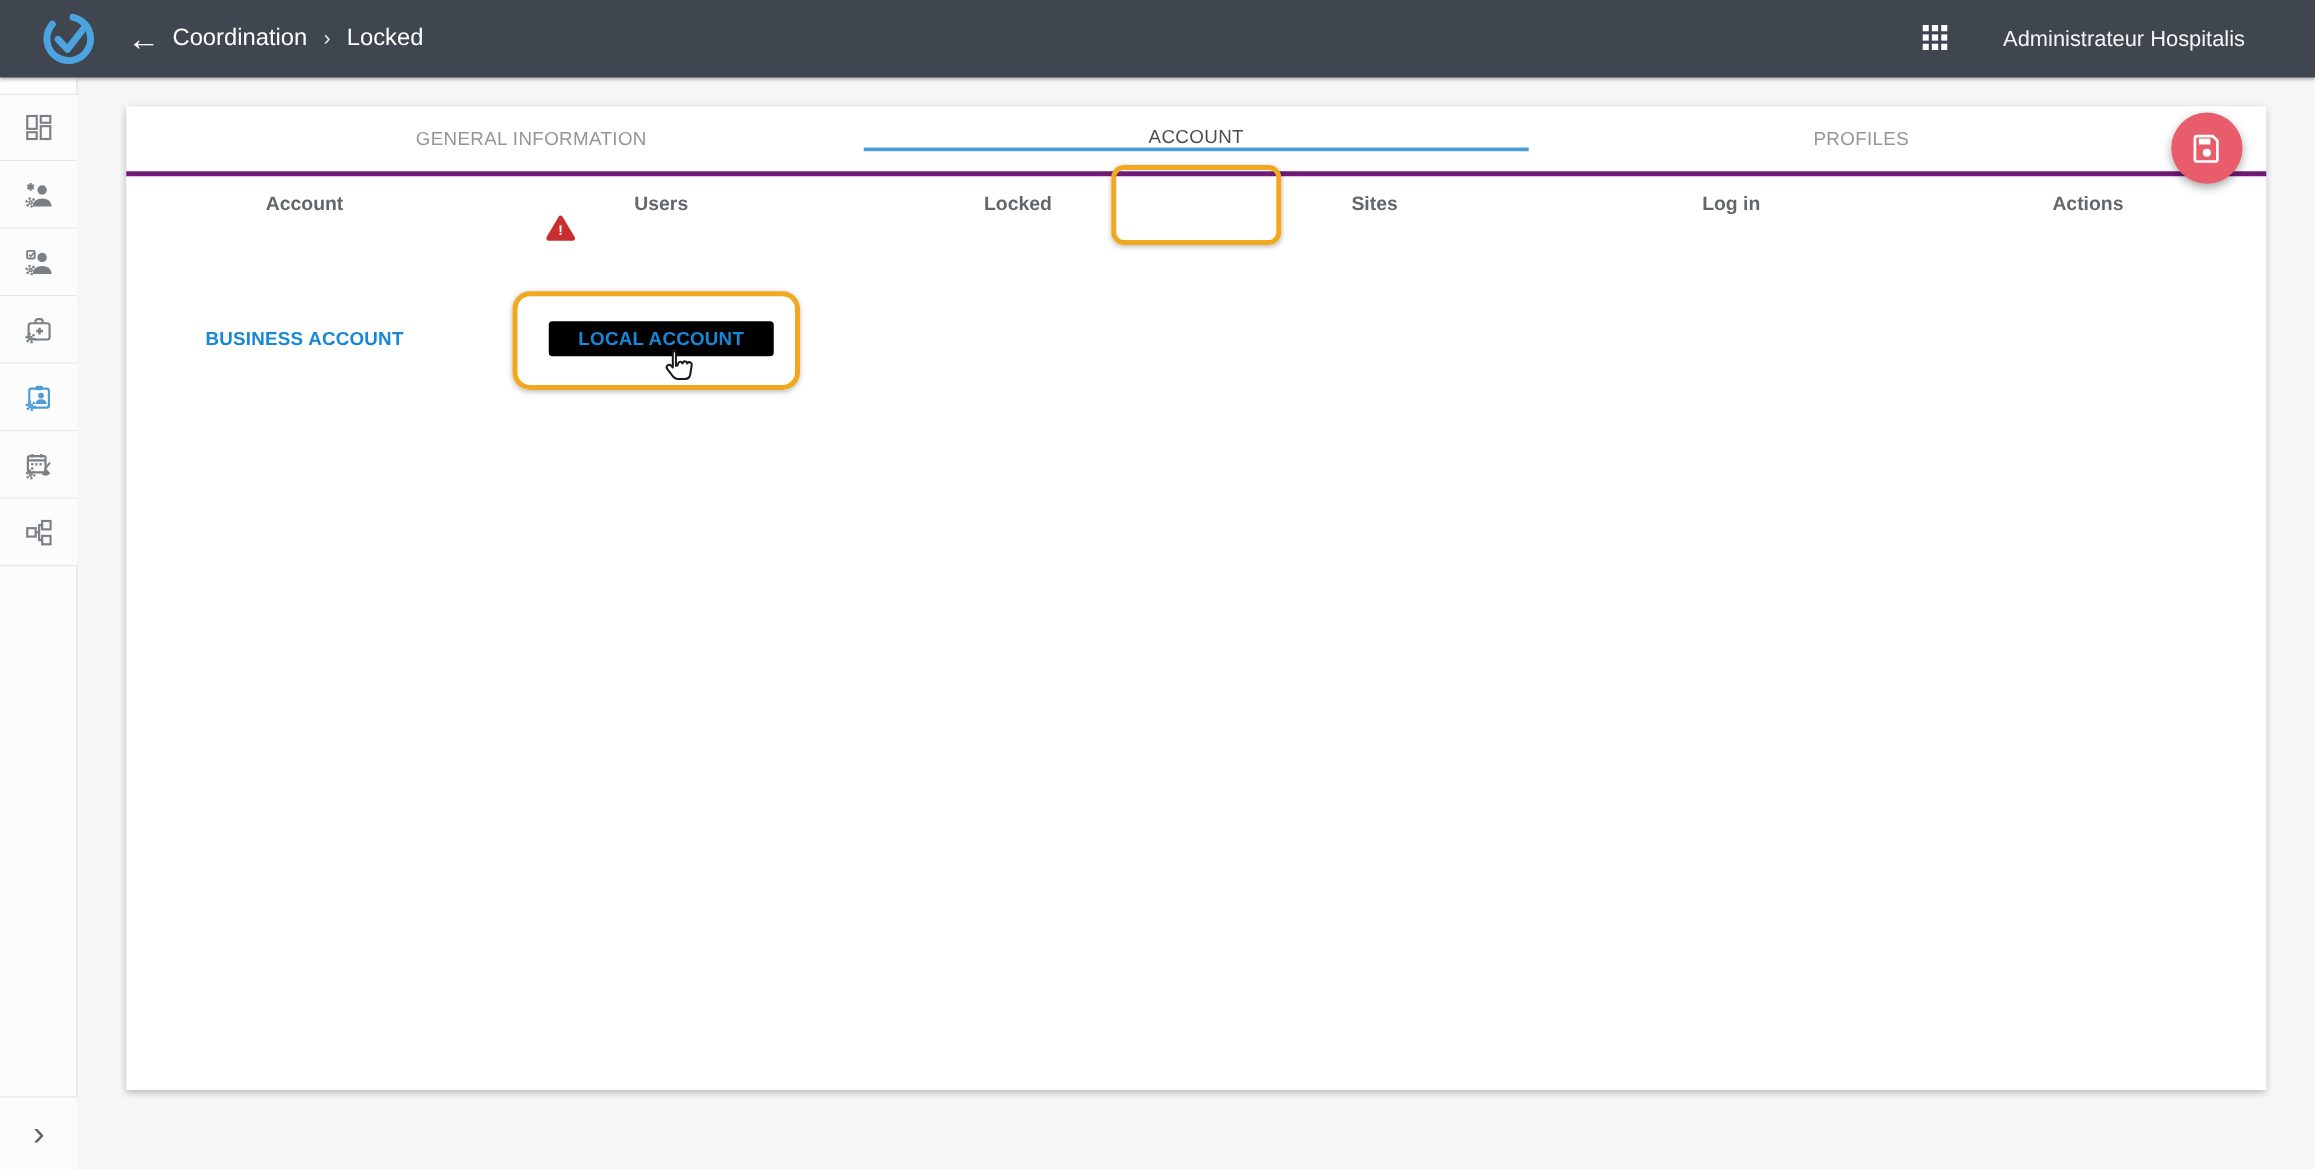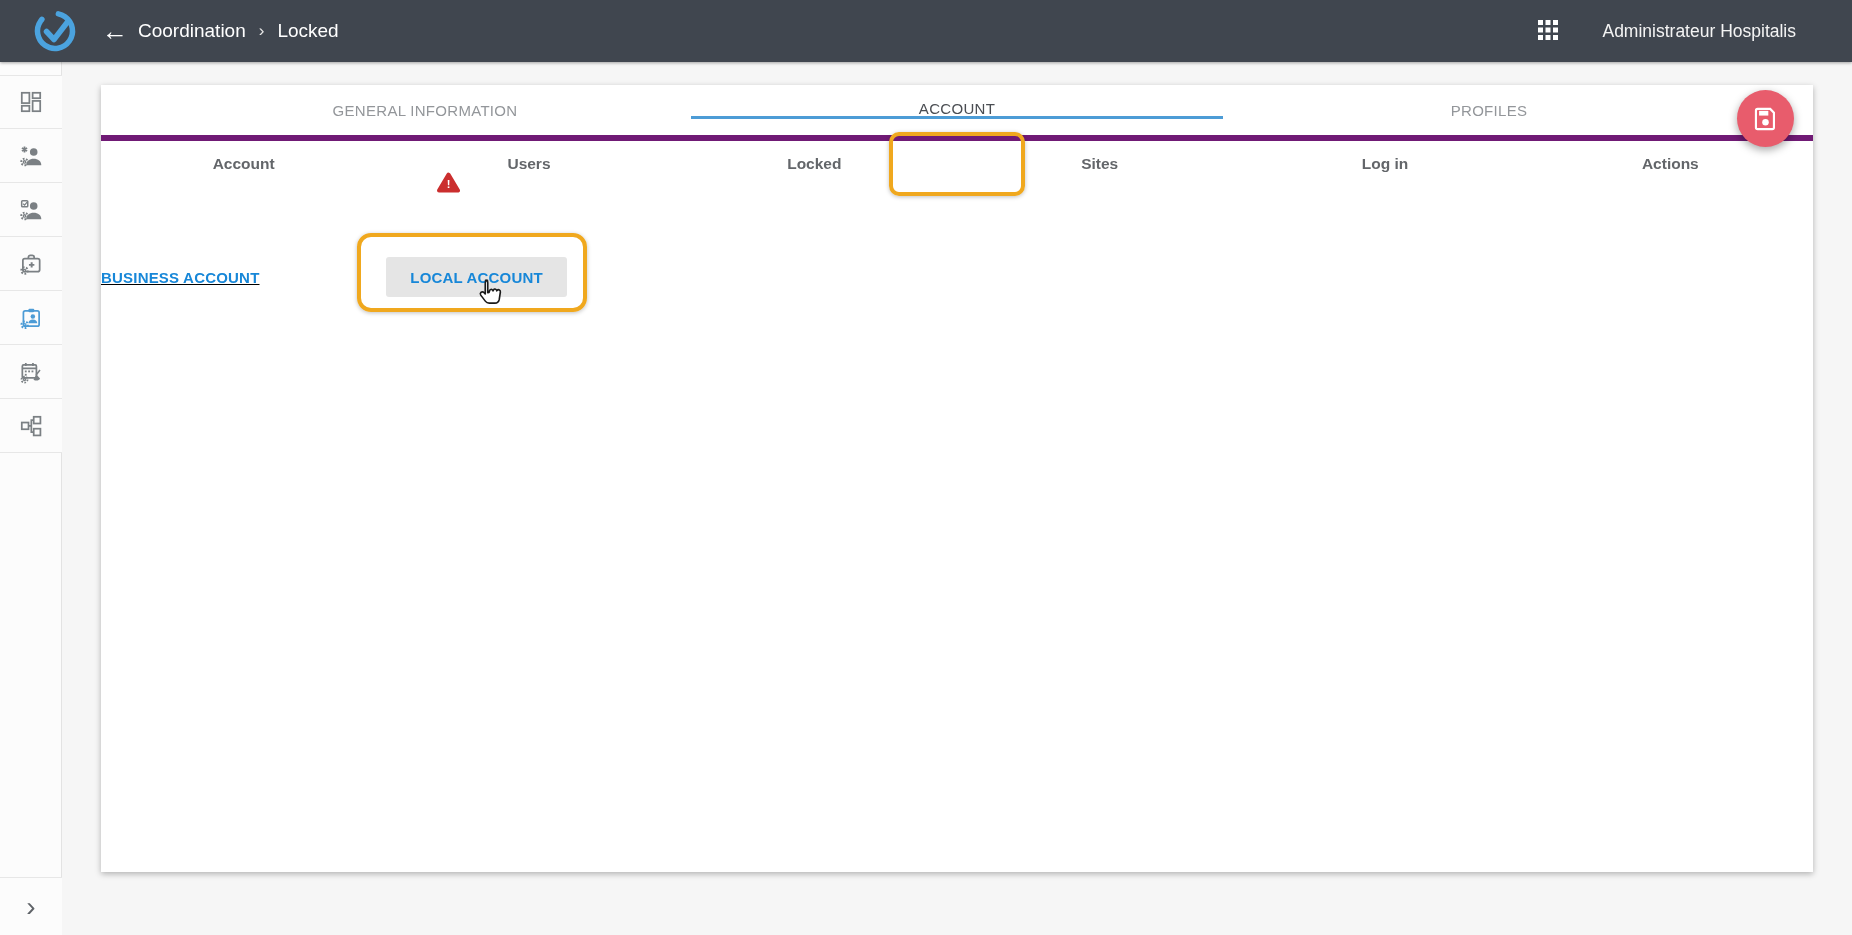--- a/index.html
+++ b/index.html
@@ -43,46 +43,46 @@
     background:#fff; box-shadow:0 2px 6px rgba(0,0,0,.28); }
   .panel-header { height:45px; background:#4d9cd6; color:#fff; font-size:20px;
     display:flex; align-items:center; padding-left:17px; }
   .fab-save { position:absolute; top:5px; left:1636px; width:57px; height:57px;
     border-radius:50%; background:#e85c6c; border:none; cursor:pointer;
     display:flex; align-items:center; justify-content:center; z-index:15;
     box-shadow:0 3px 8px rgba(0,0,0,.35); }
 
   
   .tabs { height:56px; display:flex; padding:16px 58px;
-    border-bottom:6px solid #701a75; position:relative; }
+    border-bottom:4px solid #701a75; position:relative; }
   .tab { flex:1 1 0; display:flex; align-items:center; justify-content:center;
     font-size:15px; letter-spacing:.3px; color:#93969a; cursor:pointer;
     height:100%; }
   .tab.active { color:#4a4d52; border-bottom:3px solid #4d9cd6;
     margin-bottom:-1px; }
   .warn-badge { position:absolute; left:336px; top:87px; width:23px;
     height:21px; z-index:6; }
   .tab-highlight { position:absolute; left:50%; transform:translateX(-50%);
     top:47px; width:136px; height:64px; border:4px solid #f0a81e;
     border-radius:10px; z-index:8; pointer-events:none;
     box-shadow:0 1px 4px rgba(0,0,0,.25); }
 
   
   .thead { display:grid; grid-template-columns:repeat(6,1fr); padding-top:14px;
     height:38px; }
   .th { text-align:center; font-size:15.5px; font-weight:bold; color:#63666a; }
   .trow { display:grid; grid-template-columns:repeat(6,1fr); margin-top:78px;
     align-items:center; }
-  .cell { display:flex; align-items:center;text-decoration:underline; }
+  .cell { display:flex; justify-content:center; align-items:center; }
   .link-btn { background:none; border:none; color:#1787d8; font-weight:bold;
     font-size:15px; letter-spacing:.2px; cursor:pointer; font-family:inherit; }
   .type-wrap { position:relative; display:inline-block; }
-  .type-btn { background:#e5e5e5; border:none; border-radius:3px;
+  .type-btn { background:#000000; border:none; border-radius:3px;
     color:#1787d8; font-weight:bold; font-size:15px; letter-spacing:.2px;
-    height:40px; padding:0 24px; cursor:pointer; font-family:inherit;
+    height:28px; padding:0 24px; cursor:pointer; font-family:inherit;
     min-width:172px; }
   .btn-highlight { position:absolute; left:-29px; top:-24px; width:230px;
     height:79px; border:4px solid #f0a81e; border-radius:14px; z-index:8;
     pointer-events:none; box-shadow:0 1px 4px rgba(0,0,0,.25); }
   .cursor-icon { position:absolute; left:88px; top:20px; z-index:9;
     pointer-events:none; }
 </style>
 </head>
 <body>
 

